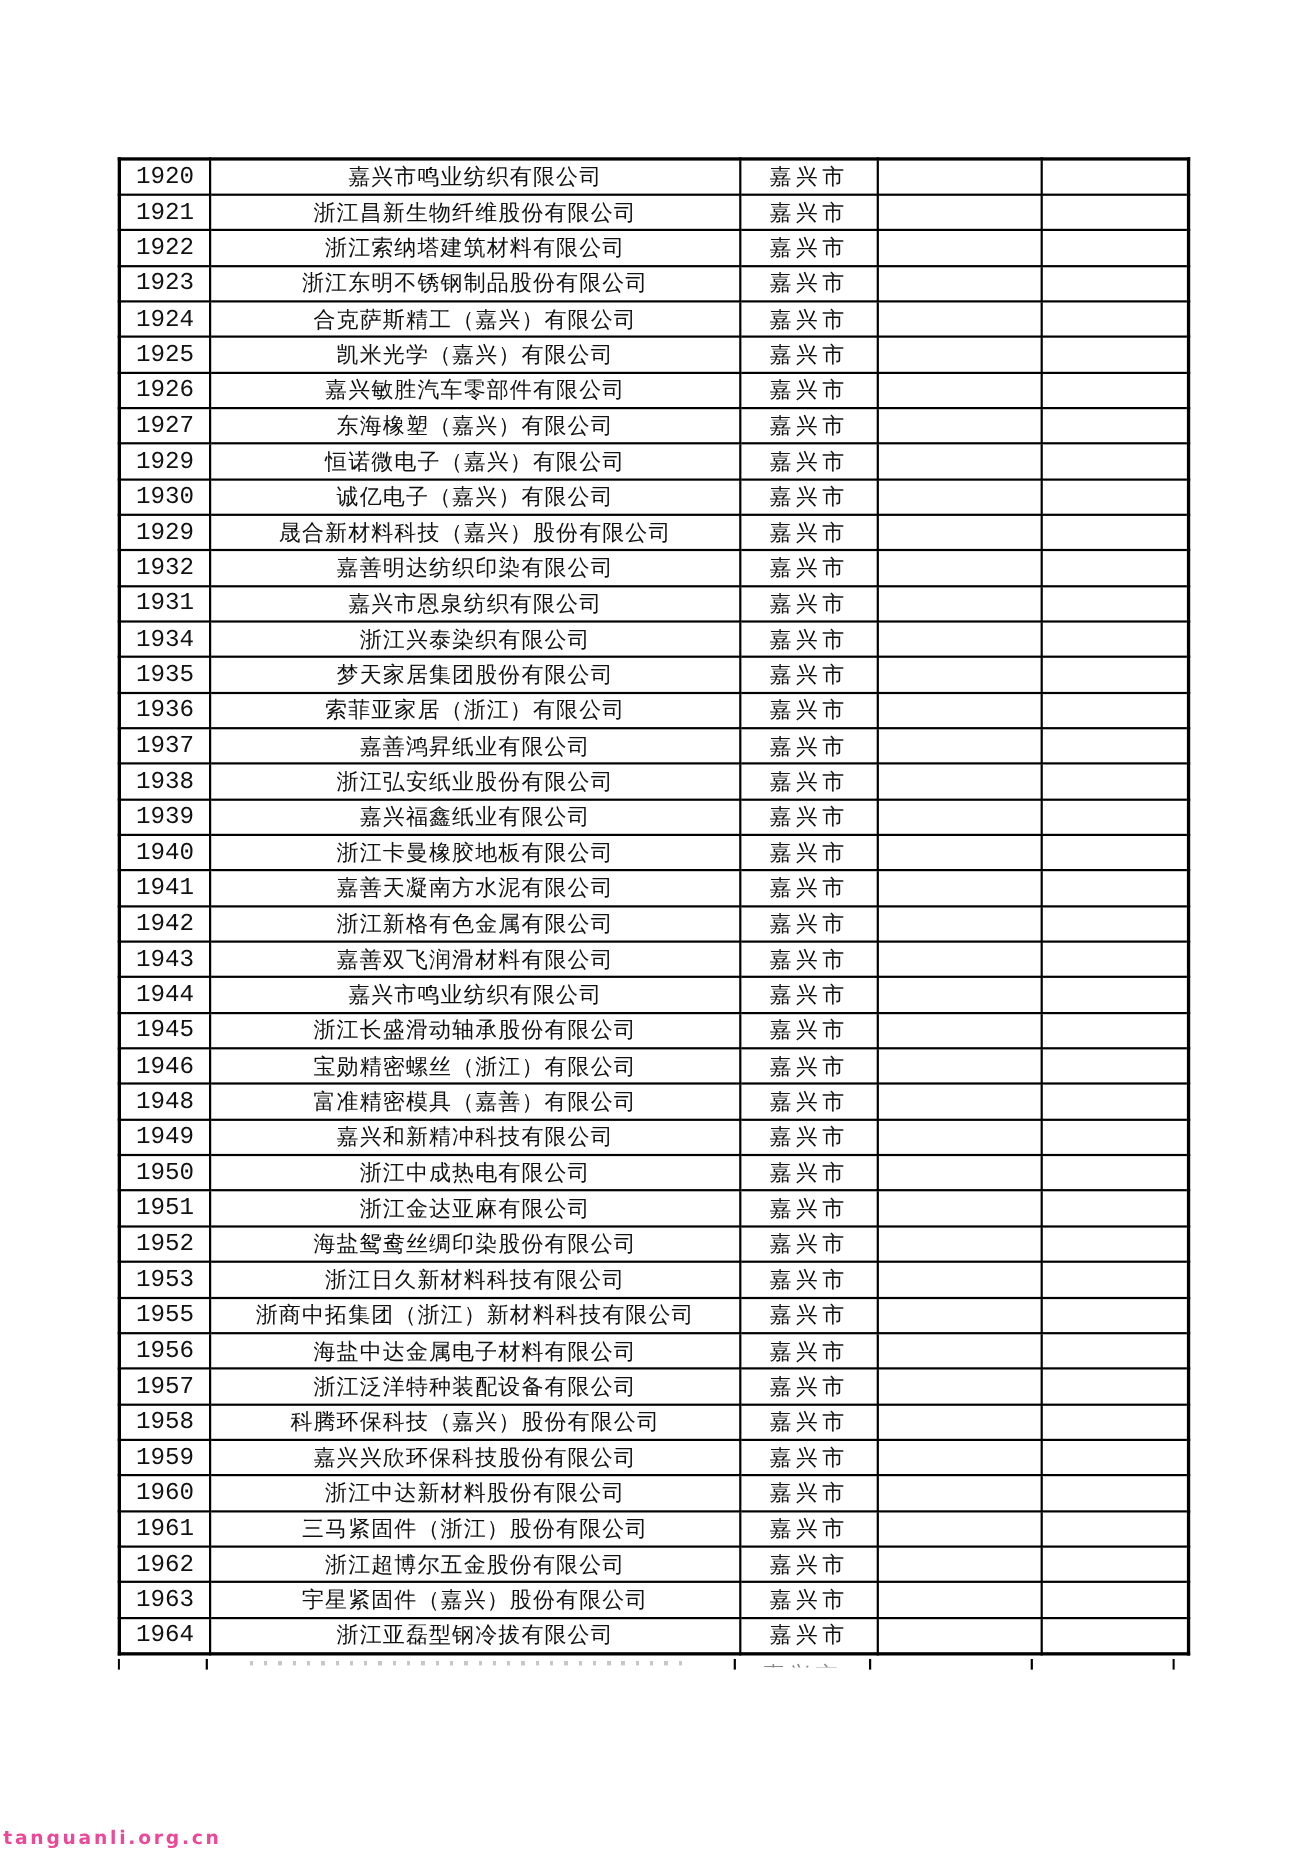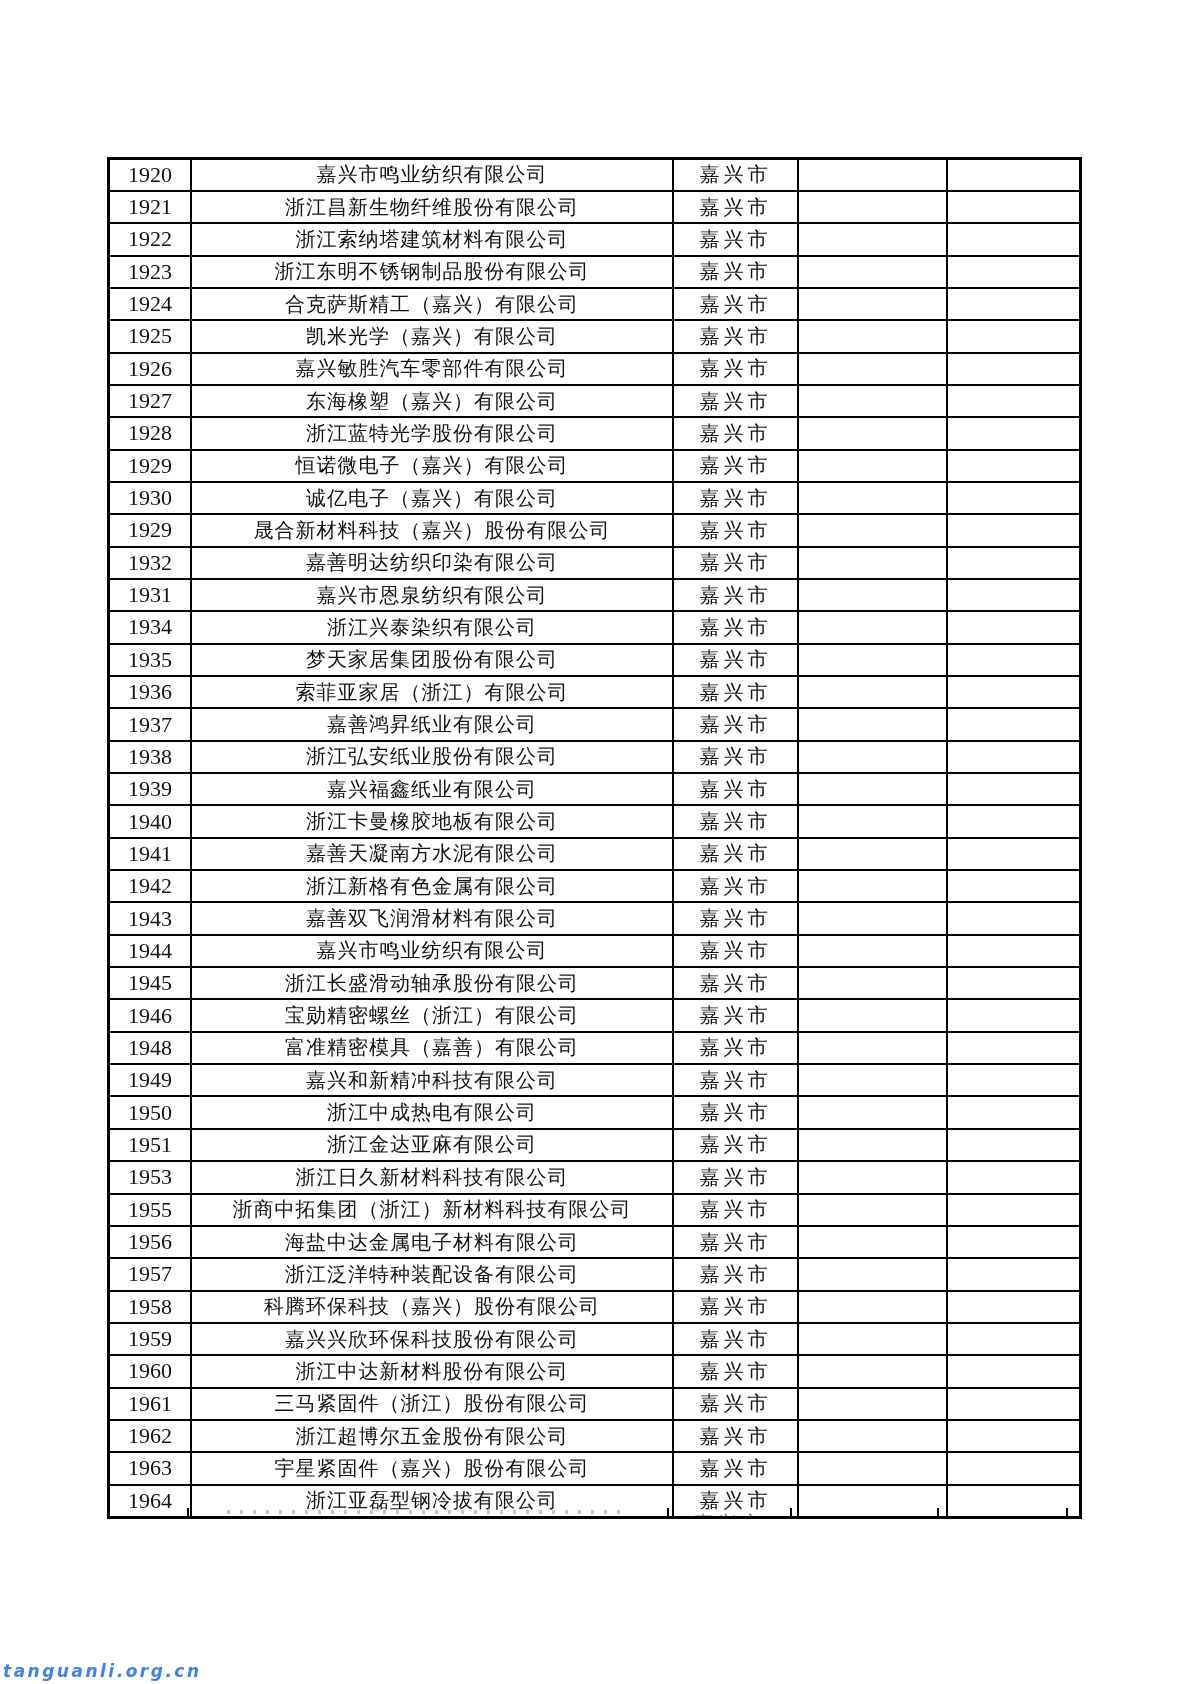--- a/index.html
+++ b/index.html
@@ -8,26 +8,27 @@
     width: 1190px;
     height: 1684px;
     background: #ffffff;
     overflow: hidden;
     font-family: "Liberation Serif", "DejaVu Serif", serif;
     color: #111111;
   }
   table.company-table {
     position: absolute;
     left: 107px;
-    top: 157px;
+    top: 143px;
     width: 961px;
     height: 1362px;
     border-collapse: collapse;
     table-layout: fixed;
     border: 3px solid #000000;
+    font-family: Liberation Mono, monospace;
   }
   table.company-table tr { height: 30.26px; }
   table.company-table td {
     border: 2px solid #000000;
     padding: 0;
     margin: 0;
     text-align: center;
     vertical-align: middle;
     overflow: hidden;
     white-space: nowrap;
@@ -144,27 +145,20 @@
           <td class="col-extra2"></td>
         </tr>
         <tr>
           <td class="col-no">1927</td>
           <td class="col-company">东海橡塑（嘉兴）有限公司</td>
           <td class="col-city">嘉兴市</td>
           <td class="col-extra1"></td>
           <td class="col-extra2"></td>
         </tr>
         <tr>
-          <td class="col-no">1928</td>
-          <td class="col-company">浙江蓝特光学股份有限公司</td>
-          <td class="col-city">嘉兴市</td>
-          <td class="col-extra1"></td>
-          <td class="col-extra2"></td>
-        </tr>
-        <tr>
           <td class="col-no">1929</td>
           <td class="col-company">恒诺微电子（嘉兴）有限公司</td>
           <td class="col-city">嘉兴市</td>
           <td class="col-extra1"></td>
           <td class="col-extra2"></td>
         </tr>
         <tr>
           <td class="col-no">1930</td>
           <td class="col-company">诚亿电子（嘉兴）有限公司</td>
           <td class="col-city">嘉兴市</td>
@@ -300,20 +294,27 @@
         <tr>
           <td class="col-no">1950</td>
           <td class="col-company">浙江中成热电有限公司</td>
           <td class="col-city">嘉兴市</td>
           <td class="col-extra1"></td>
           <td class="col-extra2"></td>
         </tr>
         <tr>
           <td class="col-no">1951</td>
           <td class="col-company">浙江金达亚麻有限公司</td>
+          <td class="col-city">嘉兴市</td>
+          <td class="col-extra1"></td>
+          <td class="col-extra2"></td>
+        </tr>
+        <tr>
+          <td class="col-no">1952</td>
+          <td class="col-company">海盐鸳鸯丝绸印染股份有限公司</td>
           <td class="col-city">嘉兴市</td>
           <td class="col-extra1"></td>
           <td class="col-extra2"></td>
         </tr>
         <tr>
           <td class="col-no">1953</td>
           <td class="col-company">浙江日久新材料科技有限公司</td>
           <td class="col-city">嘉兴市</td>
           <td class="col-extra1"></td>
           <td class="col-extra2"></td>
@@ -395,15 +396,15 @@
     <div class="vline" style="left:0"></div>
     <div class="vline" style="left:80px"></div>
     <div class="vline" style="left:560px"></div>
     <div class="vline" style="left:683px"></div>
     <div class="vline" style="left:830px"></div>
     <div class="vline" style="left:959px"></div>
     <div class="smudge-company"></div>
     <div class="smudge-city">嘉兴市</div>
   </div>
 
-  <div class="watermark" style="color: #3b82f6; font-style: italic;">tanguanli.org.cn</div>
+  <div class="watermark" style="color: #ec4899;">tanguanli.org.cn</div>
 
 </div>
 
 </body></html>

